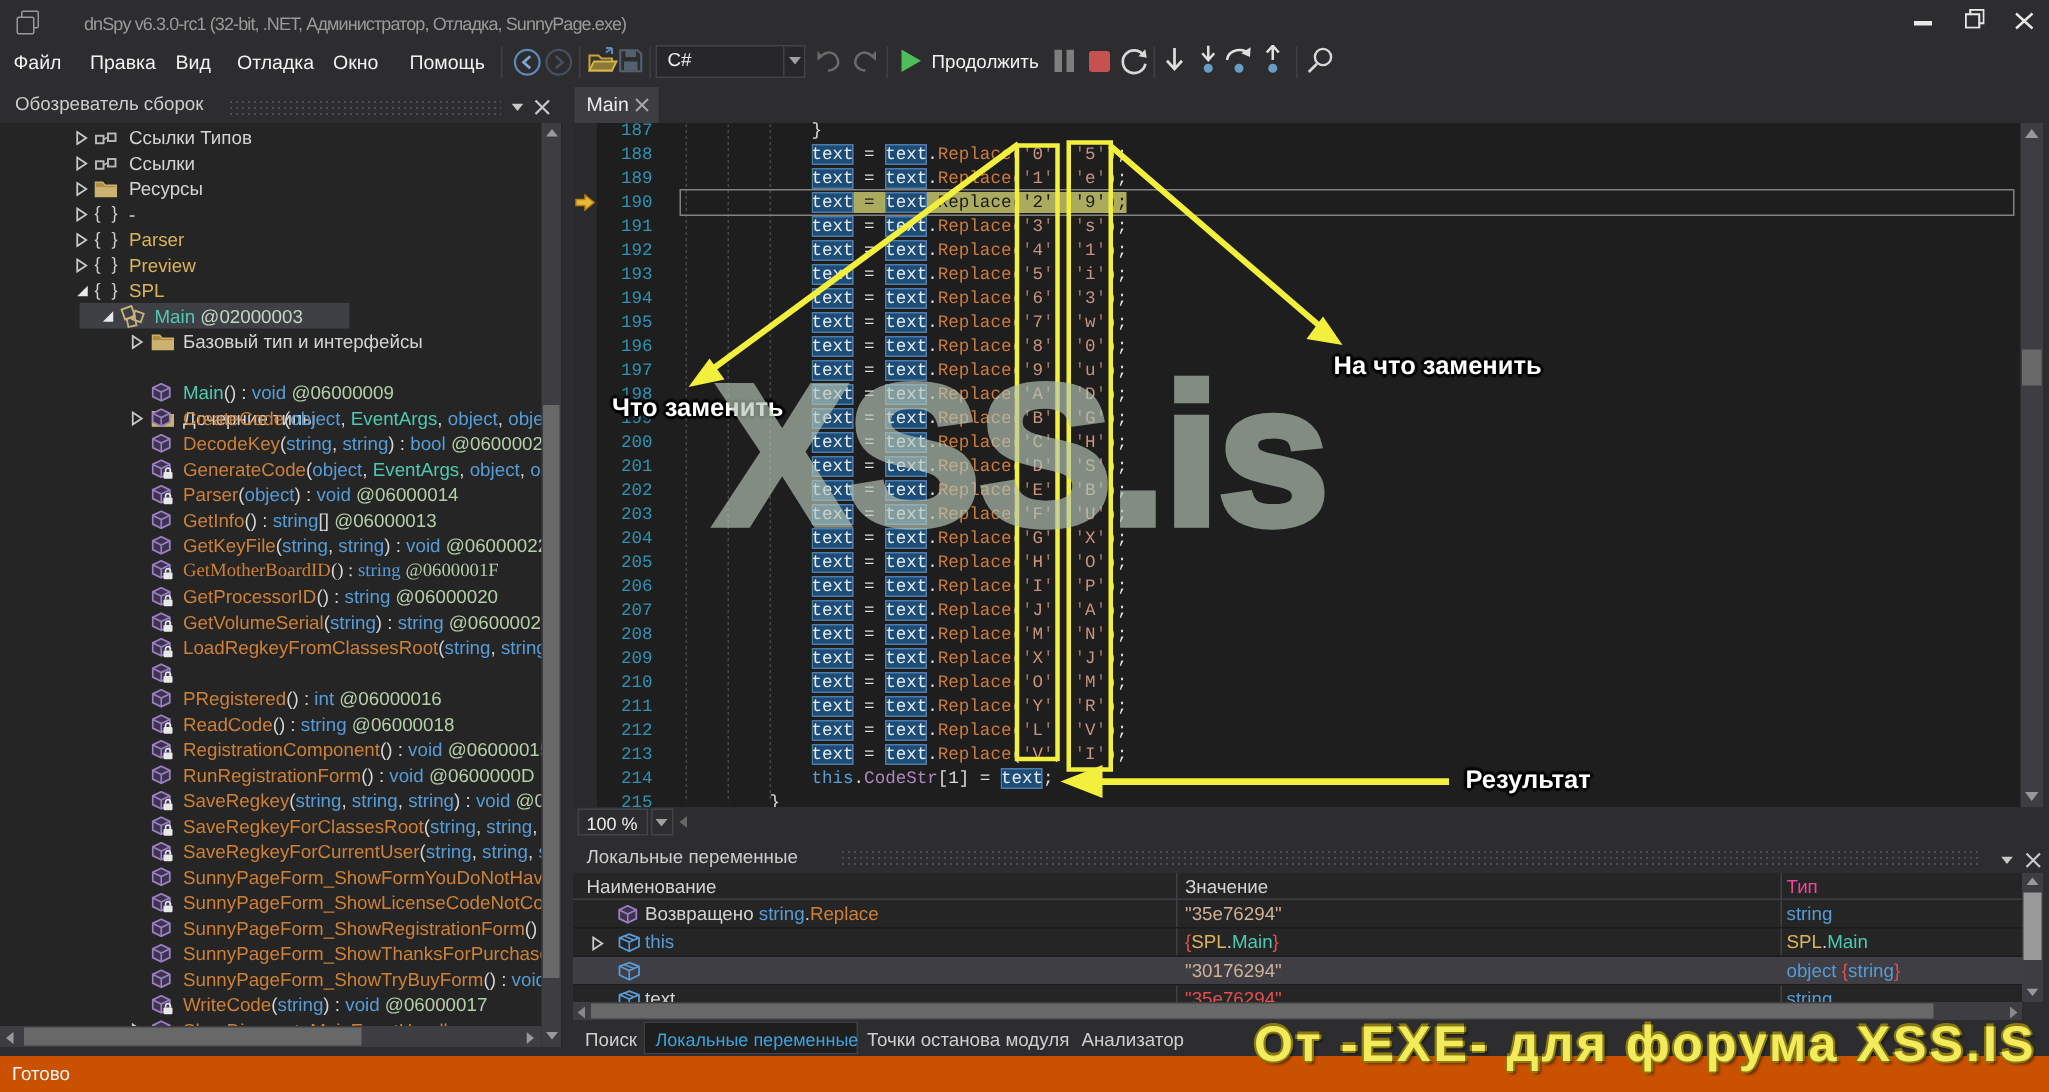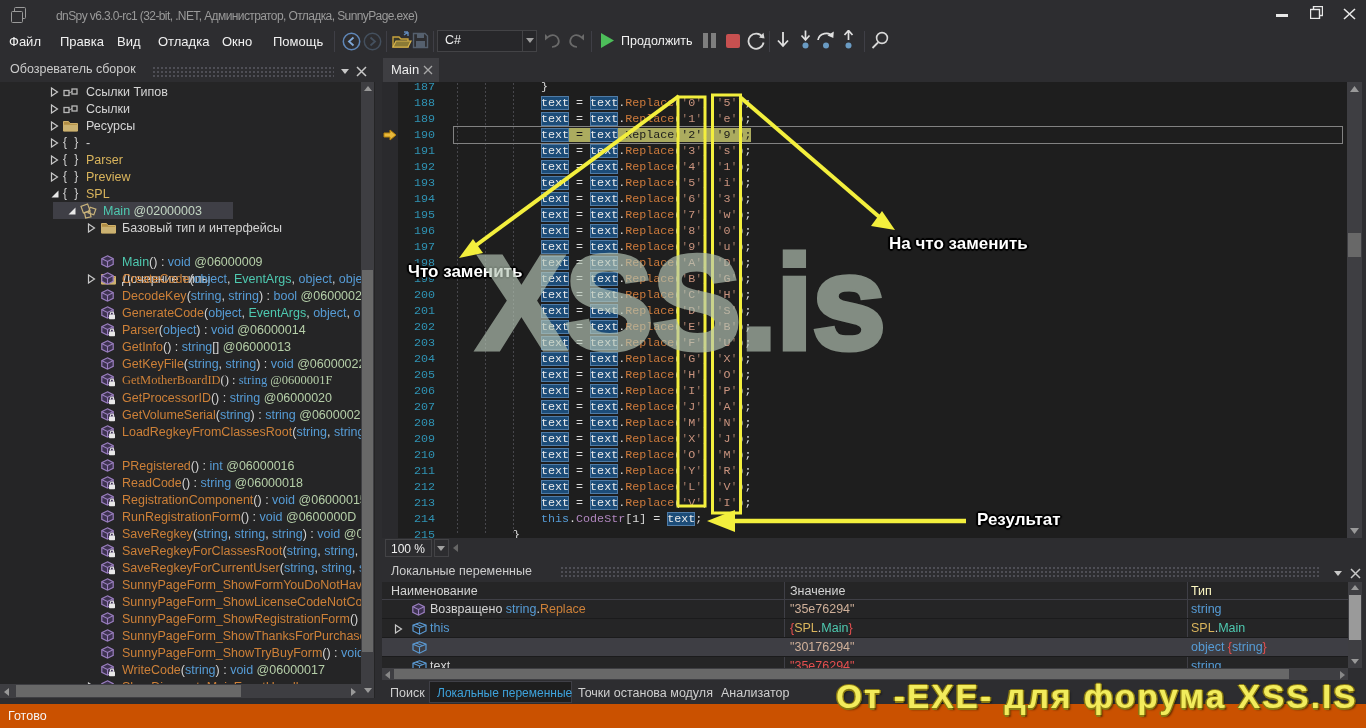--- a/index.html
+++ b/index.html
@@ -413,21 +413,21 @@
 <div class="dots" style="left:560px;top:566px;width:760px;height:12px;"></div>
 <svg class="abs" style="left:1334px;top:571px" width="9" height="6" viewBox="0 0 9 6">
       <path d="M0 0 L8 0 L4 5 Z" fill="#c8c8c8"></path>
     </svg>
 <svg class="abs" style="left:1350px;top:568px" width="11" height="11" viewBox="0 0 11 11">
       <path d="M1 1 L10 10 M10 1 L1 10" stroke="#c8c8c8" stroke-width="1.5"></path>
     </svg>
 <div class="abs" style="left:382px;top:582px;width:966px;height:86px;background:#252526;"></div>
 <div class="tx" style="left:391px;top:584px;font-size:12.5px;color:#d4d4d4;">Наименование</div>
 <div class="tx" style="left:790px;top:584px;font-size:12.5px;color:#d4d4d4;">Значение</div>
-<div class="tx" style="left:1191px;top:584px;font-size:12.5px;color:#fef9c3;">Тип</div>
+<div class="tx" style="left:1191px;top:584px;font-size:12.5px;color:#ec4899;">Тип</div>
 <div class="abs" style="left:382px;top:599px;width:966px;height:1px;background:#3f3f46;"></div>
 <div class="abs" style="left:784px;top:582px;width:1px;height:86px;background:#3f3f46;"></div>
 <div class="abs" style="left:1187px;top:582px;width:1px;height:86px;background:#3f3f46;"></div>
 <div class="lrow" style="top:600px;"><svg class="abs" style="left:30px;top:3px" width="15" height="14" viewBox="0 0 15 14">
         <path d="M6.5 0.8 L12.2 3.6 L12.2 9.4 L6.5 12.2 L0.8 9.4 L0.8 3.6 Z" fill="#3d3250" stroke="#9b7fc0" stroke-width="1.2"></path>
         <path d="M0.9 3.7 L6.5 6.4 L12.1 3.7 M6.5 6.4 L6.5 12.1" stroke="#9b7fc0" stroke-width="1.1" fill="none"></path>
       </svg><span class="cell" style="left:48px;width:352px;">Возвращено <i class="blu">string</i><i class="wht">.</i><i class="org">Replace</i></span><span class="cell" style="left:408px;width:395px;"><i class="strv">"35e76294"</i></span><span class="cell" style="left:809px;width:155px;"><i class="blu">string</i></span></div>
 <div class="lrow" style="top:619px;"><svg class="abs" style="left:12px;top:5px" width="9" height="10" viewBox="0 0 9 10">
         <path d="M1.5 1 L7.5 5 L1.5 9 Z" fill="none" stroke="#c8c8c8" stroke-width="1.2"></path>
       </svg><svg class="abs" style="left:30px;top:3px" width="15" height="13" viewBox="0 0 15 13">

